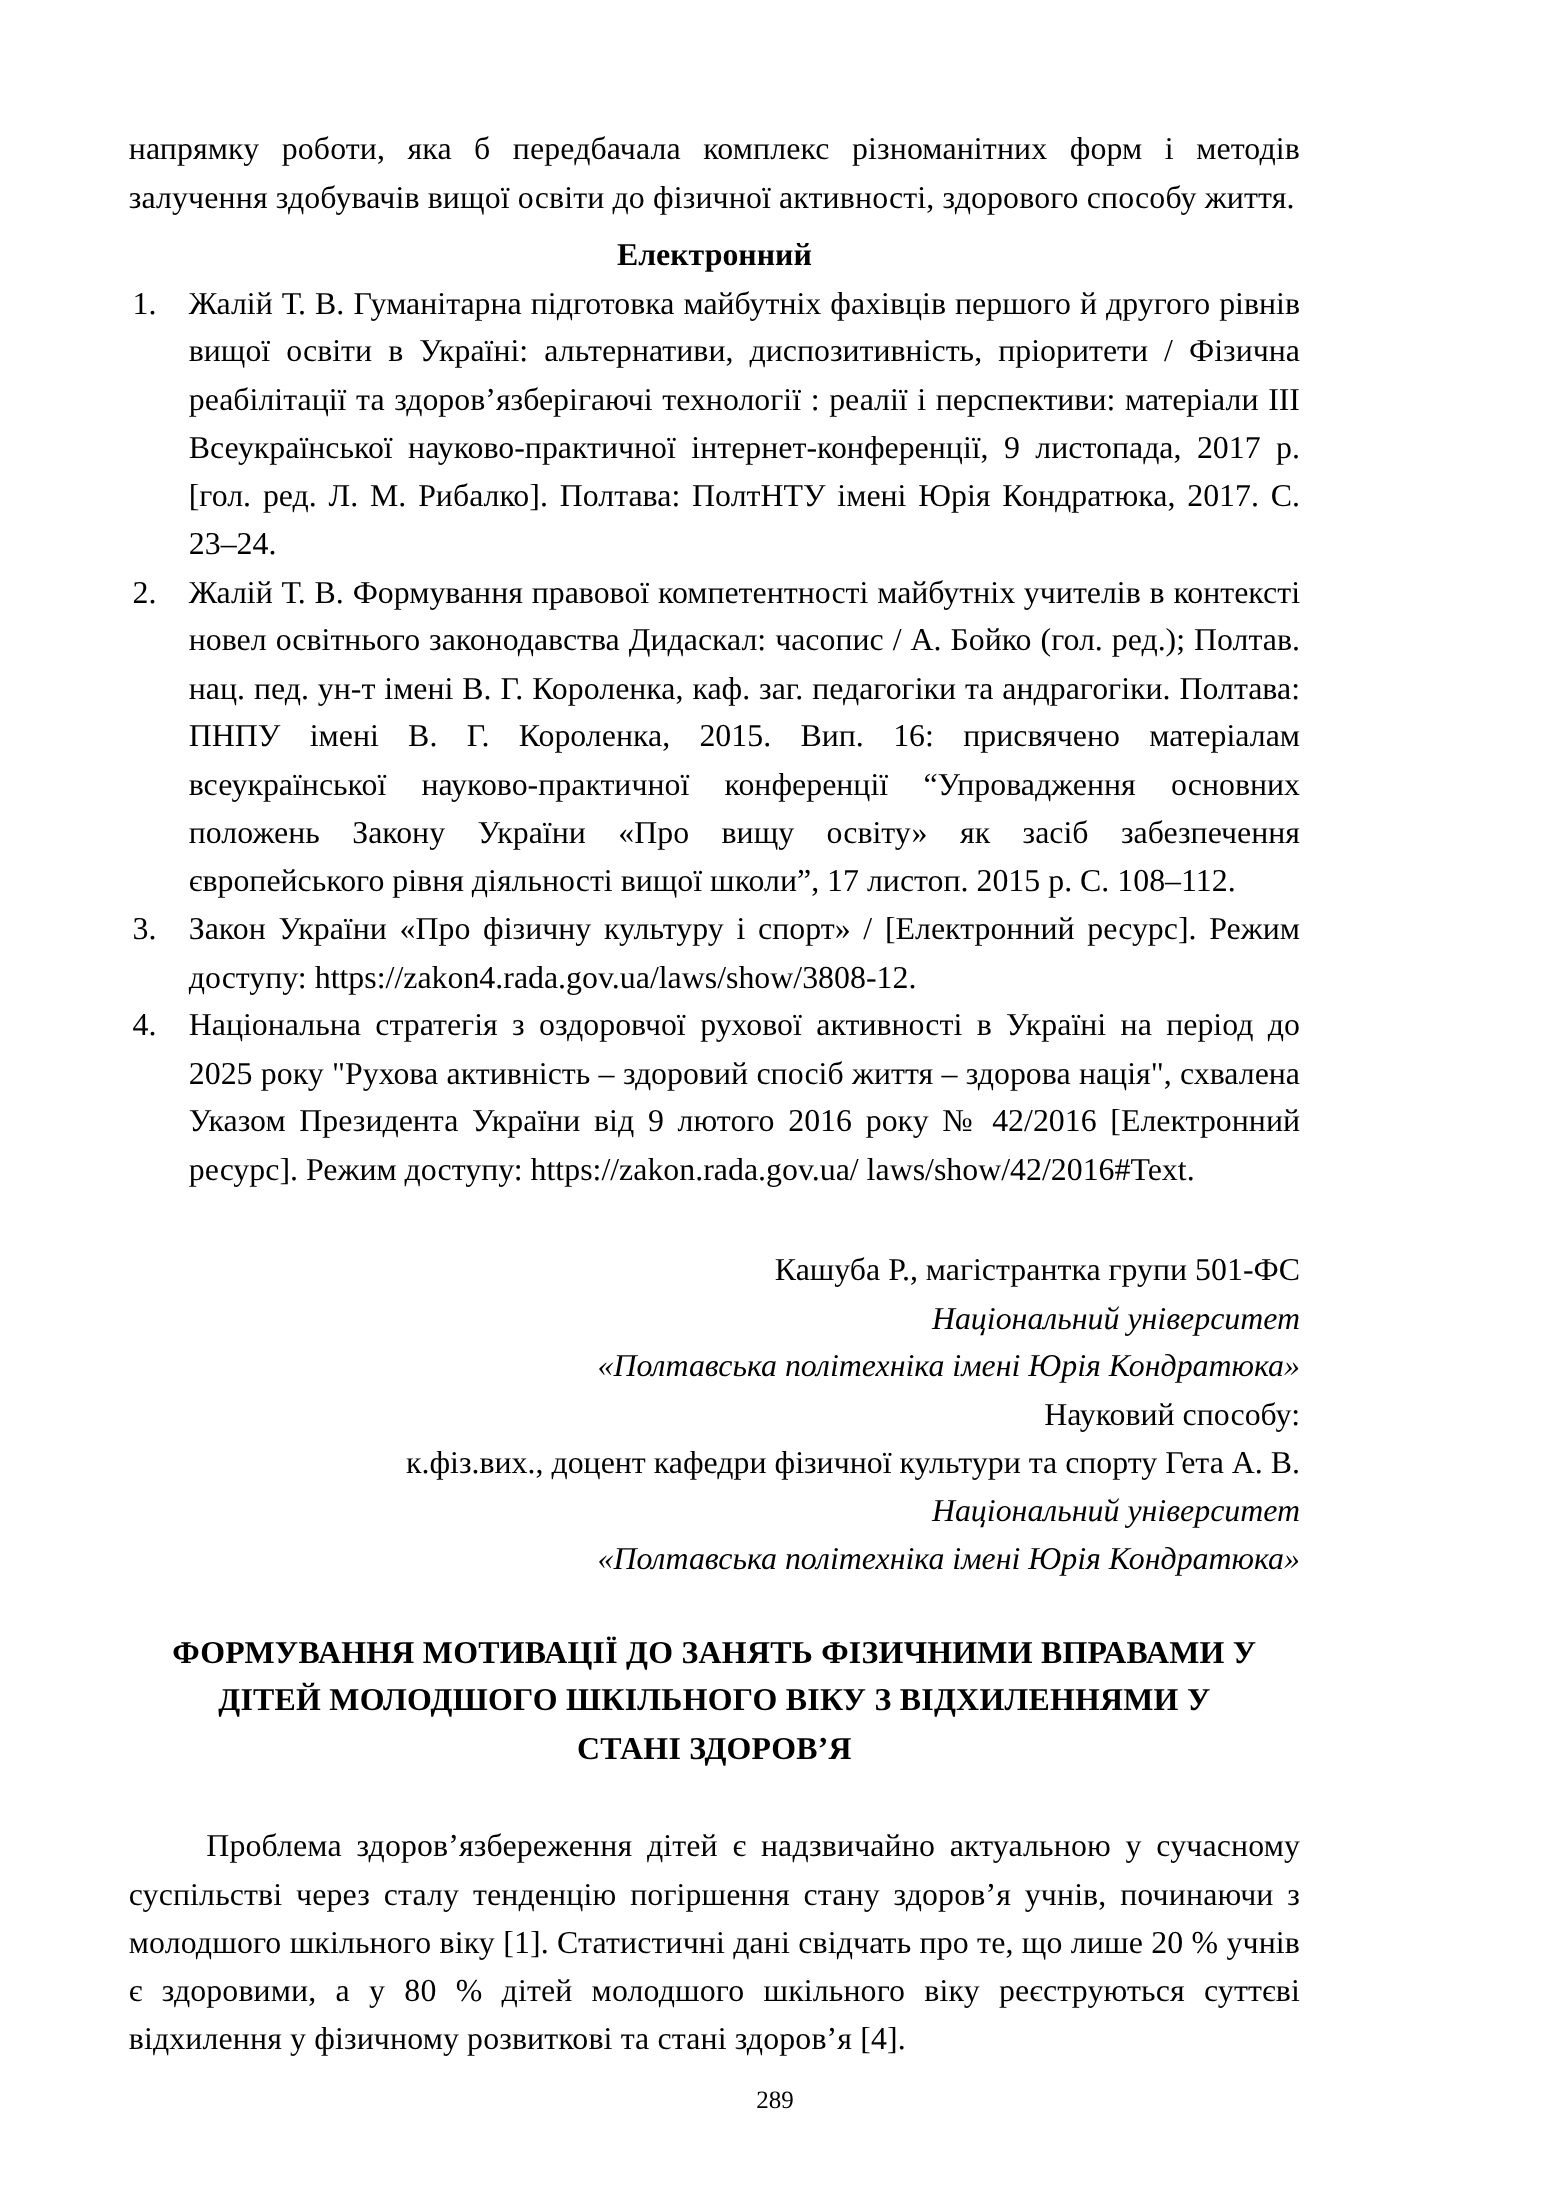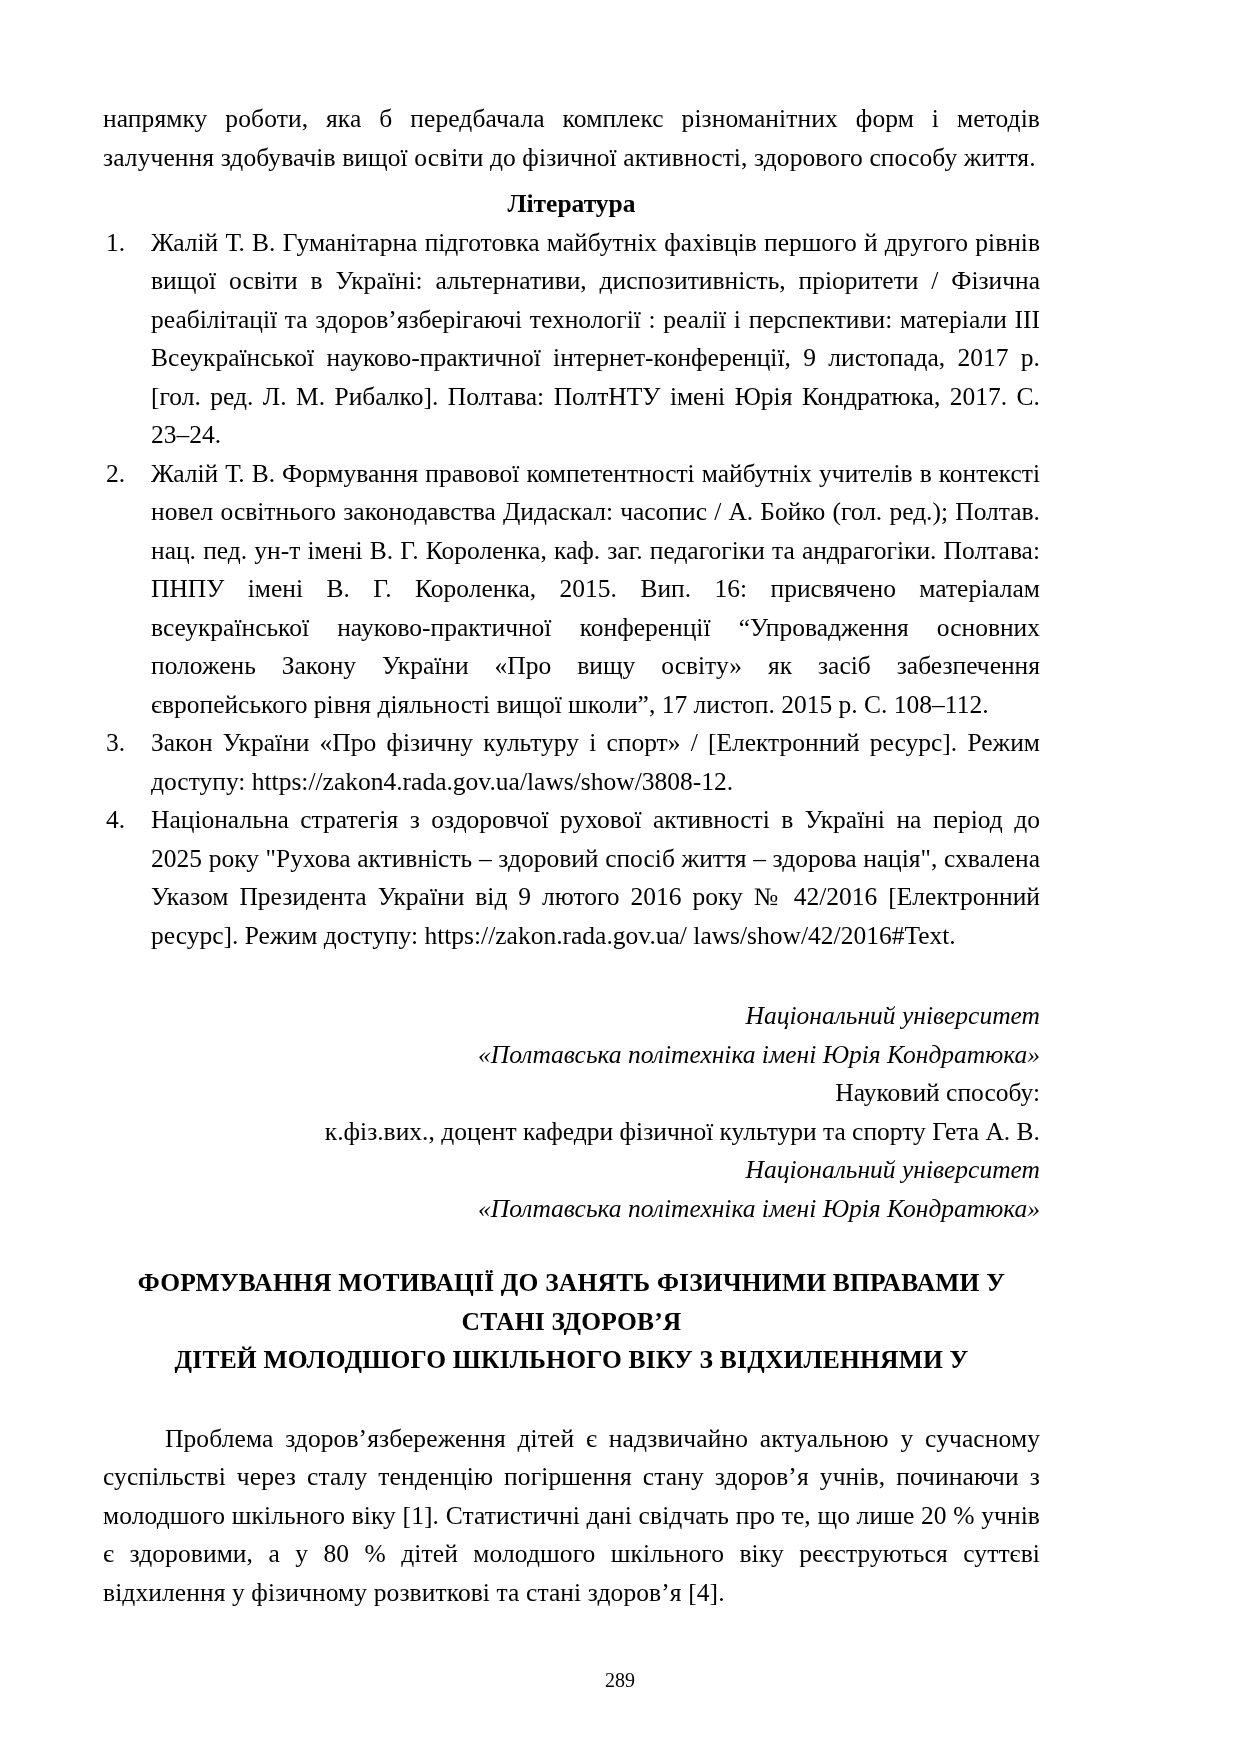--- a/index.html
+++ b/index.html
@@ -118,21 +118,21 @@
   }
 </style>
 </head>
 <body>
 
 <div class="page">
   <div class="content">
 
     <p class="body-par cont-par nostretch">напрямку роботи, яка б передбачала комплекс різноманітних форм і методів залучення здобувачів вищої освіти до фізичної активності, здорового способу життя.</p>
 
-    <div class="lit-heading">Література</div>
+    <div class="lit-heading">Електронний</div>
 
     <ol class="refs">
       <li>
         <span class="num">1.</span>
         <span class="reftext nostretch">Жалій Т. В. Гуманітарна підготовка майбутніх фахівців першого й другого рівнів вищої освіти в Україні: альтернативи, диспозитивність, пріоритети / Фізична реабілітації та здоров’язберігаючі технології : реалії і перспективи: матеріали ІІІ Всеукраїнської науково-практичної інтернет-конференції, 9 листопада, 2017 р. [гол. ред. Л. М. Рибалко]. Полтава: ПолтНТУ імені Юрія Кондратюка, 2017. С. 23–24.</span>
       </li>
       <li>
         <span class="num">2.</span>
         <span class="reftext nostretch">Жалій Т. В. Формування правової компетентності майбутніх учителів в контексті новел освітнього законодавства Дидаскал: часопис / А. Бойко (гол. ред.); Полтав. нац. пед. ун-т імені В. Г. Короленка, каф. заг. педагогіки та андрагогіки. Полтава: ПНПУ імені В. Г. Короленка, 2015. Вип. 16: присвячено матеріалам всеукраїнської науково-практичної конференції “Упровадження основних положень Закону України «Про вищу освіту» як засіб забезпечення європейського рівня діяльності вищої школи”, 17 листоп. 2015 р. С. 108–112.</span>
       </li>
@@ -140,32 +140,33 @@
         <span class="num">3.</span>
         <span class="reftext nostretch">Закон України «Про фізичну культуру і спорт» / [Електронний ресурс]. Режим доступу: https://zakon4.rada.gov.ua/laws/show/3808-12.</span>
       </li>
       <li>
         <span class="num">4.</span>
         <span class="reftext nostretch">Національна стратегія з оздоровчої рухової активності в Україні на період до 2025 року "Рухова активність – здоровий спосіб життя – здорова нація", схвалена Указом Президента України від 9 лютого 2016 року № 42/2016 [Електронний ресурс]. Режим доступу: https://zakon.rada.gov.ua/ laws/show/42/2016#Text.</span>
       </li>
     </ol>
 
     <div class="author-block">
+      <div class="line">Кашуба Р., магістрантка групи 501-ФС</div>
       <div class="line italic">Національний університет</div>
       <div class="line italic">«Полтавська політехніка імені Юрія Кондратюка»</div>
       <div class="line">Науковий способу:</div>
       <div class="line">к.фіз.вих., доцент кафедри фізичної культури та спорту Гета А. В.</div>
       <div class="line italic">Національний університет</div>
       <div class="line italic">«Полтавська політехніка імені Юрія Кондратюка»</div>
     </div>
 
     <div class="paper-title">
       <span class="tline">ФОРМУВАННЯ МОТИВАЦІЇ ДО ЗАНЯТЬ ФІЗИЧНИМИ ВПРАВАМИ У</span>
+      <span class="tline">ДІТЕЙ МОЛОДШОГО ШКІЛЬНОГО ВІКУ З ВІДХИЛЕННЯМИ У</span>
       <span class="tline">СТАНІ ЗДОРОВ’Я</span>
-      <span class="tline">ДІТЕЙ МОЛОДШОГО ШКІЛЬНОГО ВІКУ З ВІДХИЛЕННЯМИ У</span>
     </div>
 
     <p class="body-par indent-par abstract nostretch">Проблема здоров’язбереження дітей є надзвичайно актуальною у сучасному суспільстві через сталу тенденцію погіршення стану здоров’я учнів, починаючи з молодшого шкільного віку [1]. Статистичні дані свідчать про те, що лише 20 % учнів є здоровими, а у 80 % дітей молодшого шкільного віку реєструються суттєві відхилення у фізичному розвиткові та стані здоров’я [4].</p>
 
   </div>
 
   <div class="page-number">289</div>
 </div>
 
 </body></html>

